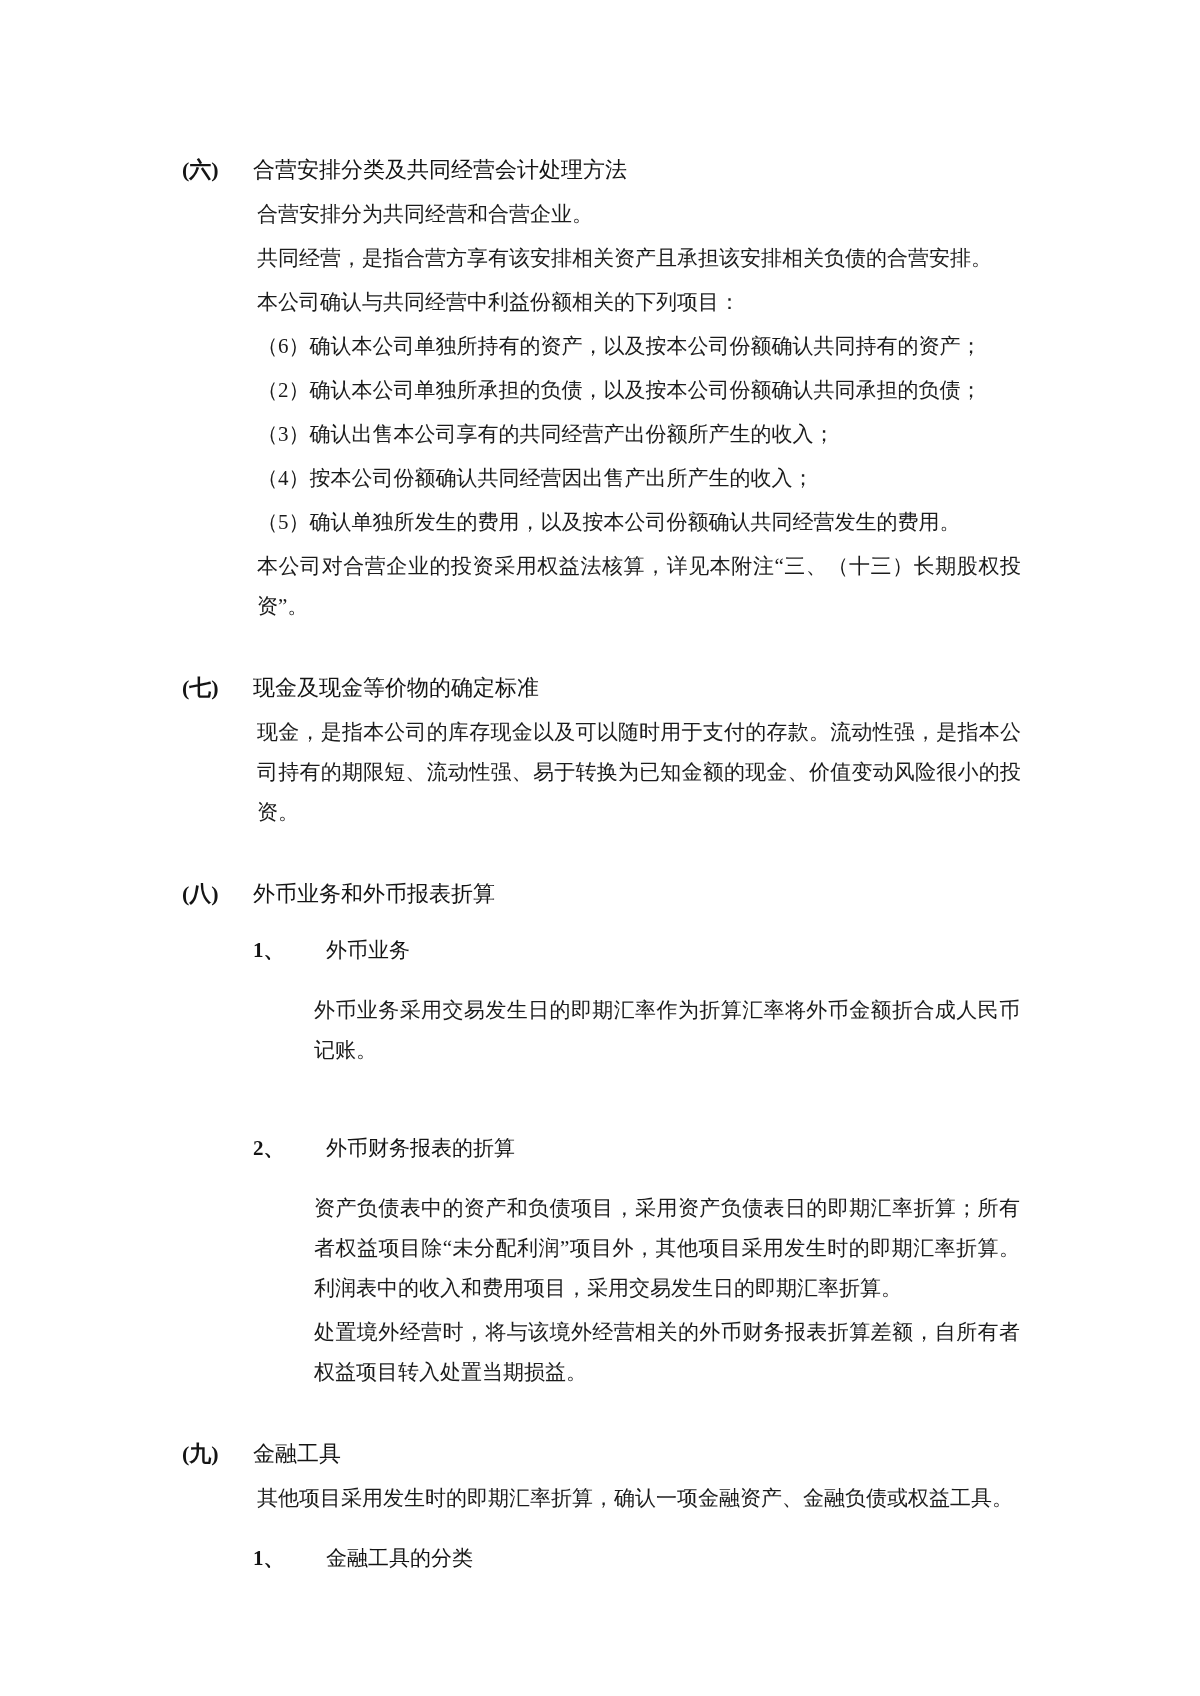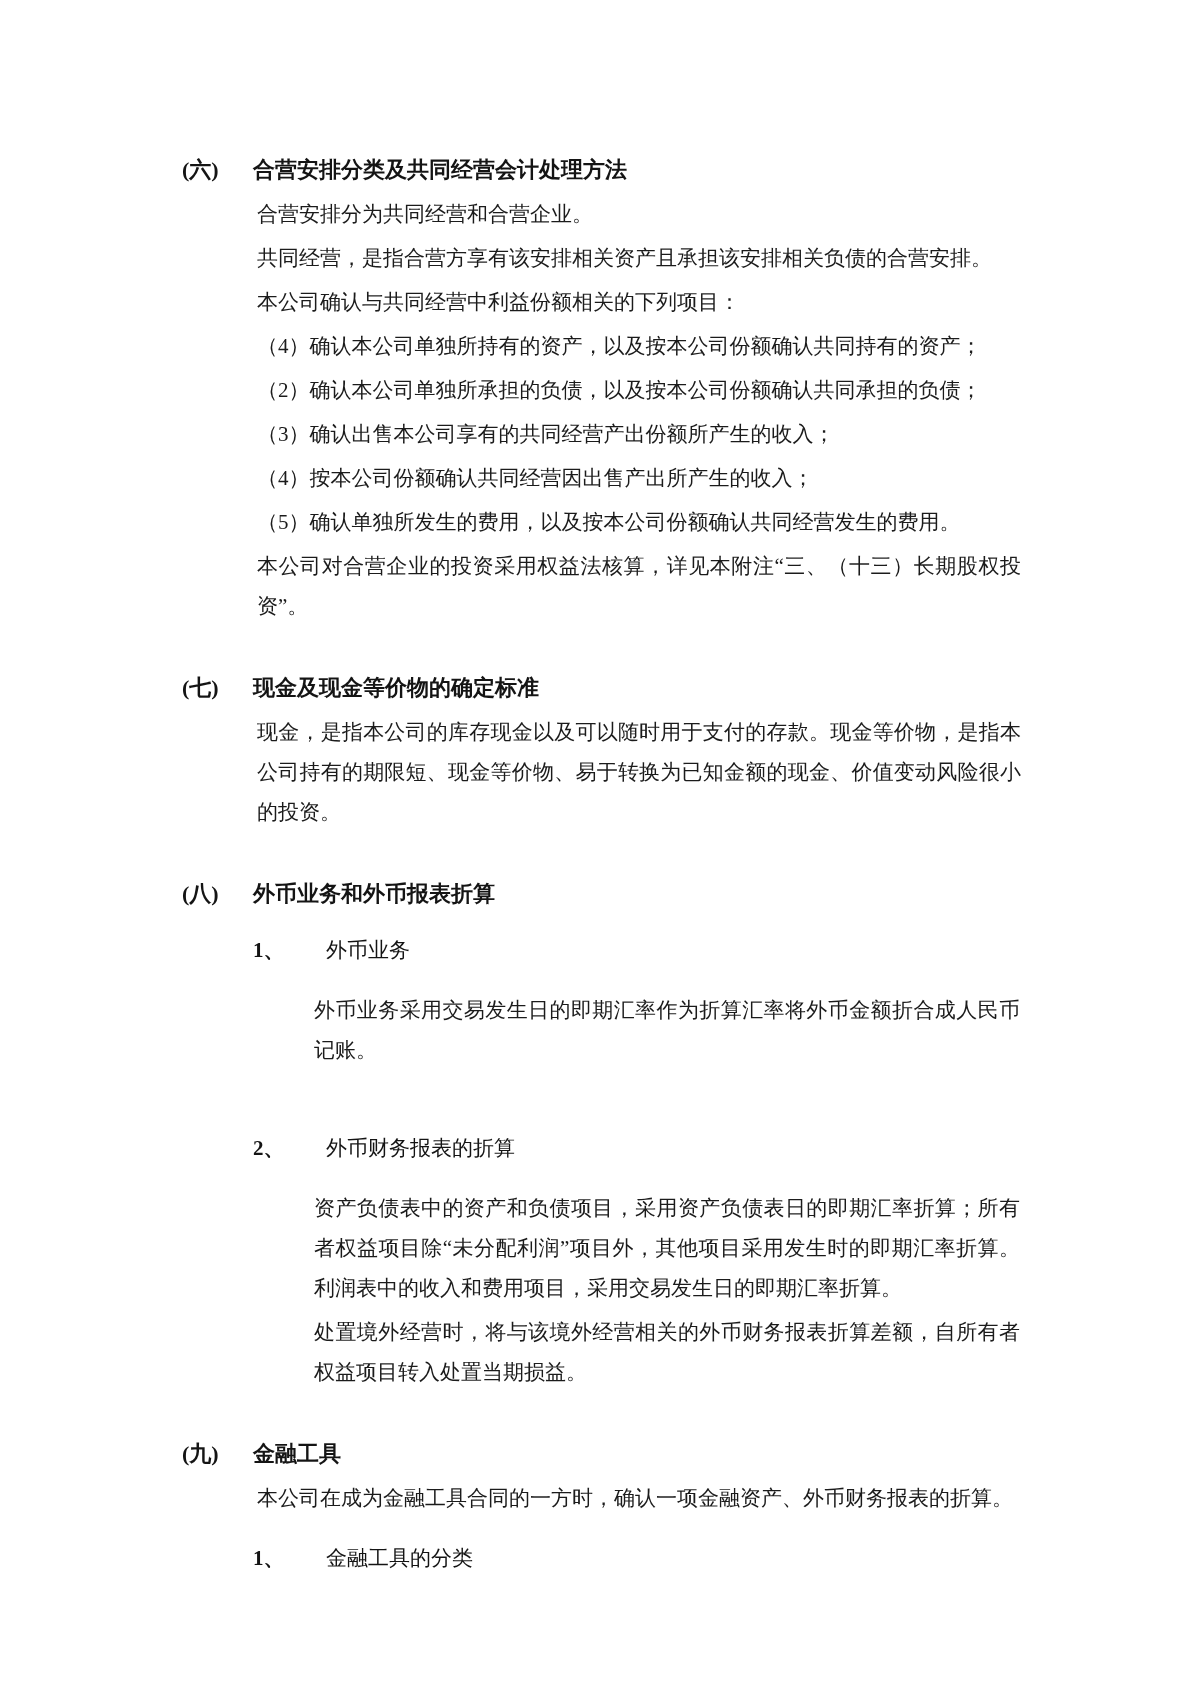--- a/index.html
+++ b/index.html
@@ -33,21 +33,21 @@
     line-height: 40px;
     color: #141414;
   }
   .sec-label {
     flex: 0 0 71px;
     letter-spacing: 0;
   }
   .sec-title {
     margin: 0;
     font-size: 22px;
-    font-weight: bold;
+    font-weight: normal;
     line-height: 40px;
   }
   .sec-body {
     margin-left: 71px;
     width: 772px;
   }
   .sec-body > p {
     margin: 4px;
     font-size: 21px;
     line-height: 40px;
@@ -90,36 +90,36 @@
 
   <section class="section">
     <div class="sec-head">
       <span class="sec-label">(六)</span>
       <h2 class="sec-title">合营安排分类及共同经营会计处理方法</h2>
     </div>
     <div class="sec-body">
       <p>合营安排分为共同经营和合营企业。</p>
       <p>共同经营，是指合营方享有该安排相关资产且承担该安排相关负债的合营安排。</p>
       <p>本公司确认与共同经营中利益份额相关的下列项目：</p>
-      <p>（4）确认本公司单独所持有的资产，以及按本公司份额确认共同持有的资产；</p>
+      <p>（6）确认本公司单独所持有的资产，以及按本公司份额确认共同持有的资产；</p>
       <p>（2）确认本公司单独所承担的负债，以及按本公司份额确认共同承担的负债；</p>
       <p>（3）确认出售本公司享有的共同经营产出份额所产生的收入；</p>
       <p>（4）按本公司份额确认共同经营因出售产出所产生的收入；</p>
       <p>（5）确认单独所发生的费用，以及按本公司份额确认共同经营发生的费用。</p>
       <p>本公司对合营企业的投资采用权益法核算，详见本附注“三、（十三）长期股权投资”。</p>
     </div>
   </section>
 
   <section class="section">
     <div class="sec-head">
       <span class="sec-label">(七)</span>
       <h2 class="sec-title">现金及现金等价物的确定标准</h2>
     </div>
     <div class="sec-body">
-      <p>现金，是指本公司的库存现金以及可以随时用于支付的存款。现金等价物，是指本公司持有的期限短、现金等价物、易于转换为已知金额的现金、价值变动风险很小的投资。</p>
+      <p>现金，是指本公司的库存现金以及可以随时用于支付的存款。流动性强，是指本公司持有的期限短、流动性强、易于转换为已知金额的现金、价值变动风险很小的投资。</p>
     </div>
   </section>
 
   <section class="section">
     <div class="sec-head">
       <span class="sec-label">(八)</span>
       <h2 class="sec-title">外币业务和外币报表折算</h2>
     </div>
     <div class="sec-body">
 
@@ -146,21 +146,21 @@
 
     </div>
   </section>
 
   <section class="section">
     <div class="sec-head">
       <span class="sec-label">(九)</span>
       <h2 class="sec-title">金融工具</h2>
     </div>
     <div class="sec-body">
-      <p>本公司在成为金融工具合同的一方时，确认一项金融资产、外币财务报表的折算。</p>
+      <p>其他项目采用发生时的即期汇率折算，确认一项金融资产、金融负债或权益工具。</p>
 
       <div class="subsection">
         <div class="sub-head">
           <span class="sub-num">1、</span>
           <h3 class="sub-title">金融工具的分类</h3>
         </div>
       </div>
     </div>
   </section>
 

